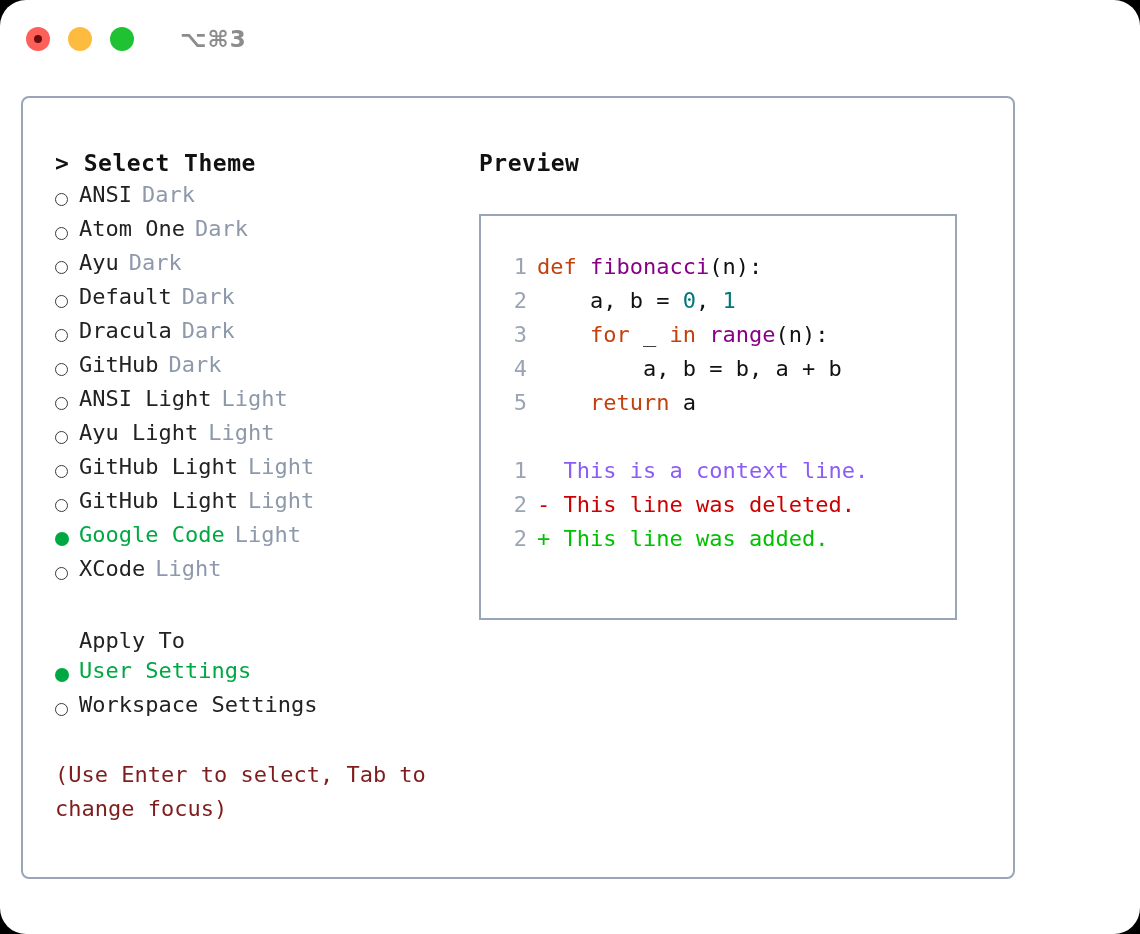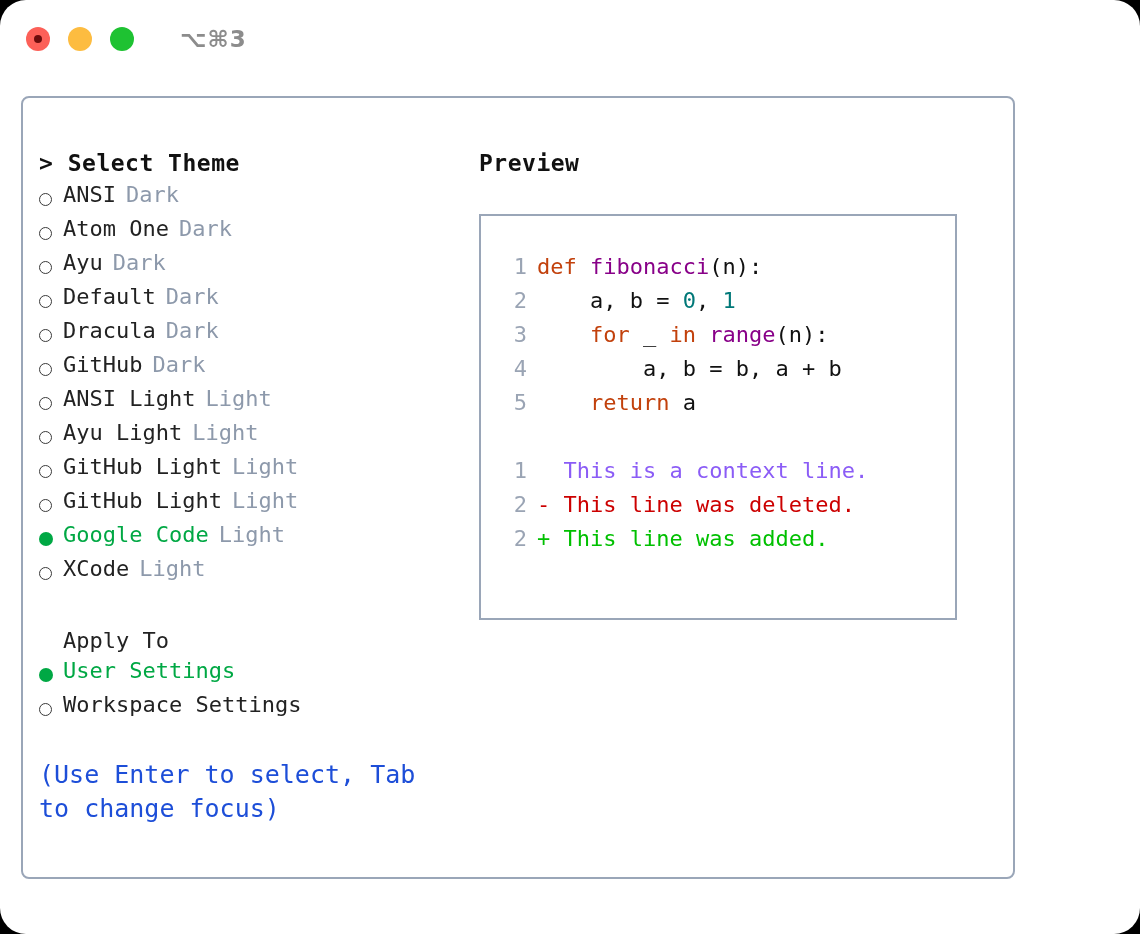--- a/index.html
+++ b/index.html
@@ -73,21 +73,21 @@
 
   .panel-inner {
     position: absolute;
     left: 0; top: 0; right: 0; bottom: 0;
     display: flex;
   }
 
   
   .left-col {
     width: 456px;
-    padding: 52px 0 0 16px;
+    padding: 52px 0 0 32px;
   }
 
   .col-title {
     font-size: 23px;
     font-weight: 700;
     color: #111111;
     letter-spacing: 0.5px;
     white-space: pre;
     margin-bottom: 6px;
   }
@@ -135,23 +135,23 @@
     font-size: 22px;
     color: #222222;
     white-space: pre;
     padding-left: 24px;
     height: 34px;
     line-height: 34px;
   }
 
   .hint {
     margin-top: 32px;
-    font-size: 25px;
+    font-size: 22px;
     line-height: 34px;
-    color: #1d4ed8;
+    color: #7f1d1d;
     width: 400px;
     white-space: pre-wrap;
   }
 
   
   .right-col {
     flex: 1;
     padding: 52px 0 0 0;
   }
 

